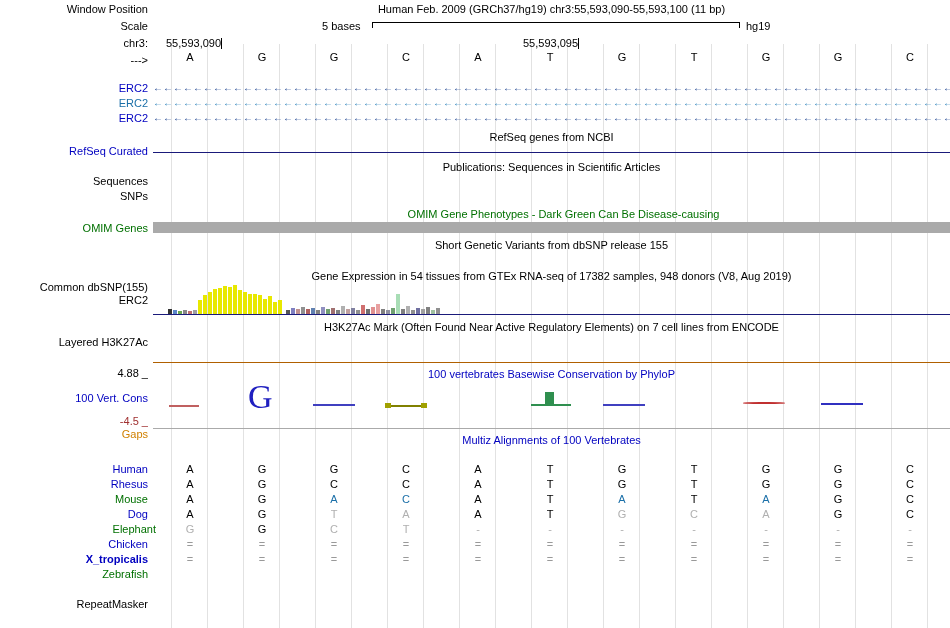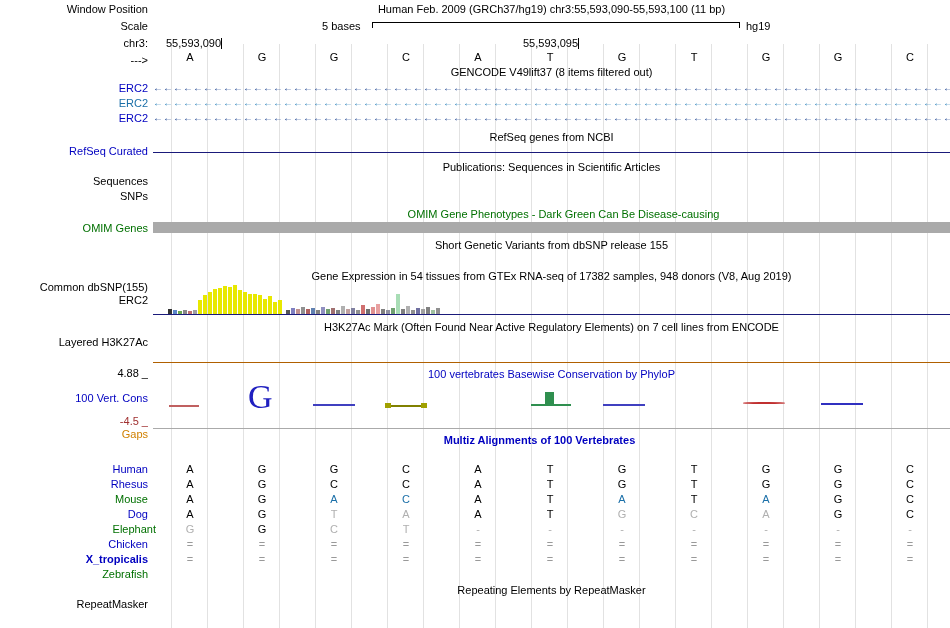--- a/index.html
+++ b/index.html
@@ -120,21 +120,20 @@
     <span style="left:228px;width:50px;">C</span>
     <span style="left:300px;width:50px;">A</span>
     <span style="left:372px;width:50px;">T</span>
     <span style="left:444px;width:50px;">G</span>
     <span style="left:516px;width:50px;">T</span>
     <span style="left:588px;width:50px;">G</span>
     <span style="left:660px;width:50px;">G</span>
     <span style="left:732px;width:50px;">C</span>
   </div>
 
-  <div class="center-text" style="left:153px;top:66px;width:797px;">GENCODE V49lift37 (8 items filtered out)</div>
 
   <div class="lbl blue" style="left:0;top:82px;width:148px;">ERC2</div>
   <div class="arrowstrip" style="left:153px;top:82px;width:797px;">←←←←←←←←←←←←←←←←←←←←←←←←←←←←←←←←←←←←←←←←←←←←←←←←←←←←←←←←←←←←←←←←←←←←←←←←←←←←←←←←←←←←←←←←←←←←←←←←←←←←←←←←←←←←←←←←←←←←←←←←←←←←←←←←←←←←←←←←←←←←←←←←←←←←←←←←←←←←←←←←←←←←←←←←←←←←←←←←←←←←←←←←←←←←←←←←←←←←←←←←←←←←←←←←←←←←←←←←←←←</div>
 
   <div class="lbl teal" style="left:0;top:97px;width:148px;">ERC2</div>
   <div class="arrowstrip" style="left:153px;top:97px;width:797px;color:#2a7fb8;">←←←←←←←←←←←←←←←←←←←←←←←←←←←←←←←←←←←←←←←←←←←←←←←←←←←←←←←←←←←←←←←←←←←←←←←←←←←←←←←←←←←←←←←←←←←←←←←←←←←←←←←←←←←←←←←←←←←←←←←←←←←←←←←←←←←←←←←←←←←←←←←←←←←←←←←←←←←←←←←←←←←←←←←←←←←←←←←←←←←←←←←←←←←←←←←←←←←←←←←←←←←←←←←←←←←←←←←←←←←←</div>
 
   <div class="lbl blue" style="left:0;top:112px;width:148px;">ERC2</div>
   <div class="arrowstrip" style="left:153px;top:112px;width:797px;">←←←←←←←←←←←←←←←←←←←←←←←←←←←←←←←←←←←←←←←←←←←←←←←←←←←←←←←←←←←←←←←←←←←←←←←←←←←←←←←←←←←←←←←←←←←←←←←←←←←←←←←←←←←←←←←←←←←←←←←←←←←←←←←←←←←←←←←←←←←←←←←←←←←←←←←←←←←←←←←←←←←←←←←←←←←←←←←←←←←←←←←←←←←←←←←←←←←←←←←←←←←←←←←←←←←←←←←←←←←←</div>
 
@@ -233,21 +232,21 @@
     <div style="position:absolute;left:232px;top:25px;width:6px;height:5px;background:#a0a000;"></div>
     <div style="position:absolute;left:268px;top:25px;width:6px;height:5px;background:#a0a000;"></div>
     <div style="position:absolute;left:378px;top:26px;width:40px;height:2px;background:#2f8f4f;"></div>
     <div style="position:absolute;left:392px;top:14px;width:9px;height:14px;background:#2f8f4f;"></div>
     <div style="position:absolute;left:450px;top:26px;width:42px;height:2px;background:#4040c0;"></div>
     <div style="position:absolute;left:590px;top:24px;width:42px;height:2px;background:#c03030;border-radius:40%;"></div>
     <div style="position:absolute;left:668px;top:25px;width:42px;height:2px;background:#3030c0;"></div>
   </div>
   <div class="gline" style="left:153px;top:428px;width:797px;background:#aaaaaa;"></div>
 
-  <div class="center-text blue" style="left:141px;top:434px;width:797px;font-weight:bold;">Multiz Alignments of 100 Vertebrates</div>
+  <div class="center-text blue" style="left:153px;top:434px;width:797px;">Multiz Alignments of 100 Vertebrates</div>
   <div class="lbl orange" style="left:0;top:428px;width:148px;">Gaps</div>
 
   <div class="lbl blue" style="left:0;top:463px;width:148px;">Human</div>
   <div class="lbl blue" style="left:0;top:478px;width:148px;">Rhesus</div>
   <div class="lbl green" style="left:0;top:493px;width:148px;">Mouse</div>
   <div class="lbl blue" style="left:0;top:508px;width:148px;">Dog</div>
   <div class="lbl green" style="left:8px;top:523px;width:148px;">Elephant</div>
   <div class="lbl blue" style="left:0;top:538px;width:148px;text-align:right;">Chicken</div>
   <div class="lbl blue" style="left:0;top:553px;width:148px;font-weight:bold;">X_tropicalis</div>
   <div class="lbl green" style="left:0;top:568px;width:148px;">Zebrafish</div>
@@ -343,16 +342,15 @@
     <span style="left:228px;width:50px;">=</span>
     <span style="left:300px;width:50px;">=</span>
     <span style="left:372px;width:50px;">=</span>
     <span style="left:444px;width:50px;">=</span>
     <span style="left:516px;width:50px;">=</span>
     <span style="left:588px;width:50px;">=</span>
     <span style="left:660px;width:50px;">=</span>
     <span style="left:732px;width:50px;">=</span>
   </div>
 
-  <div class="center-text" style="left:153px;top:584px;width:797px;">Repeating Elements by RepeatMasker</div>
   <div class="lbl" style="left:0;top:598px;width:148px;">RepeatMasker</div>
 
 </div>
 
 </body></html>

